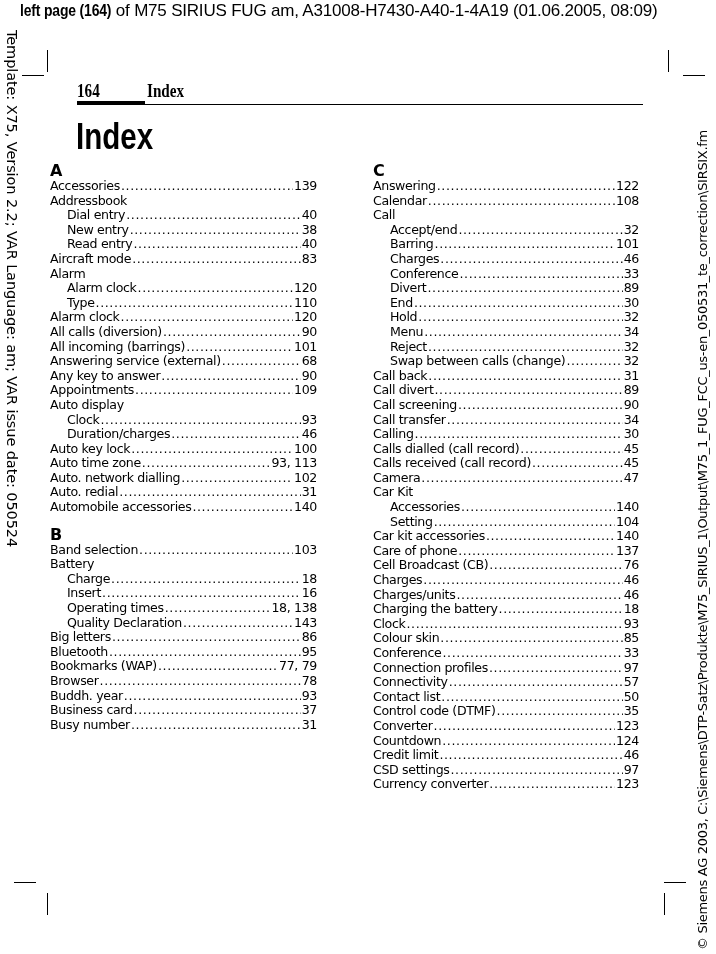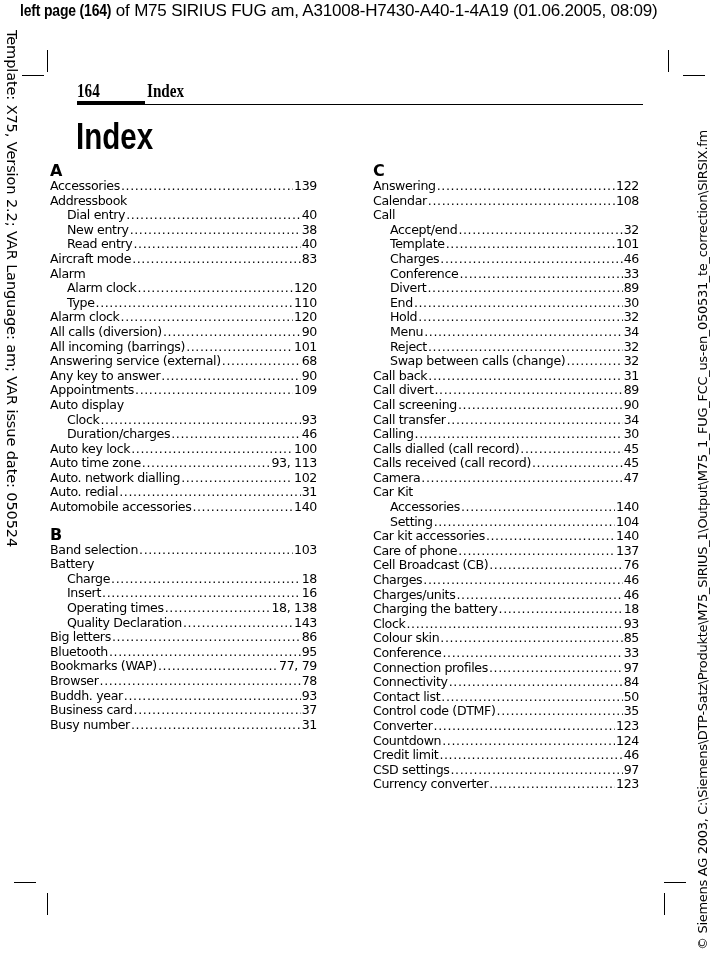--- a/index.html
+++ b/index.html
@@ -289,21 +289,21 @@
     </div>
     <div class="row head">
       <span class="lbl">Call</span>
     </div>
     <div class="row sub">
       <span class="lbl">Accept/end</span>
       <span class="dots"></span>
       <span class="pg">32</span>
     </div>
     <div class="row sub">
-      <span class="lbl">Template</span>
+      <span class="lbl">Barring</span>
       <span class="dots"></span>
       <span class="pg">101</span>
     </div>
     <div class="row sub">
       <span class="lbl">Charges</span>
       <span class="dots"></span>
       <span class="pg">46</span>
     </div>
     <div class="row sub">
       <span class="lbl">Conference</span>
@@ -439,21 +439,21 @@
       <span class="pg">33</span>
     </div>
     <div class="row">
       <span class="lbl">Connection profiles</span>
       <span class="dots"></span>
       <span class="pg">97</span>
     </div>
     <div class="row">
       <span class="lbl">Connectivity</span>
       <span class="dots"></span>
-      <span class="pg">84</span>
+      <span class="pg">57</span>
     </div>
     <div class="row">
       <span class="lbl">Contact list</span>
       <span class="dots"></span>
       <span class="pg">50</span>
     </div>
     <div class="row">
       <span class="lbl">Control code (DTMF)</span>
       <span class="dots"></span>
       <span class="pg">35</span>

